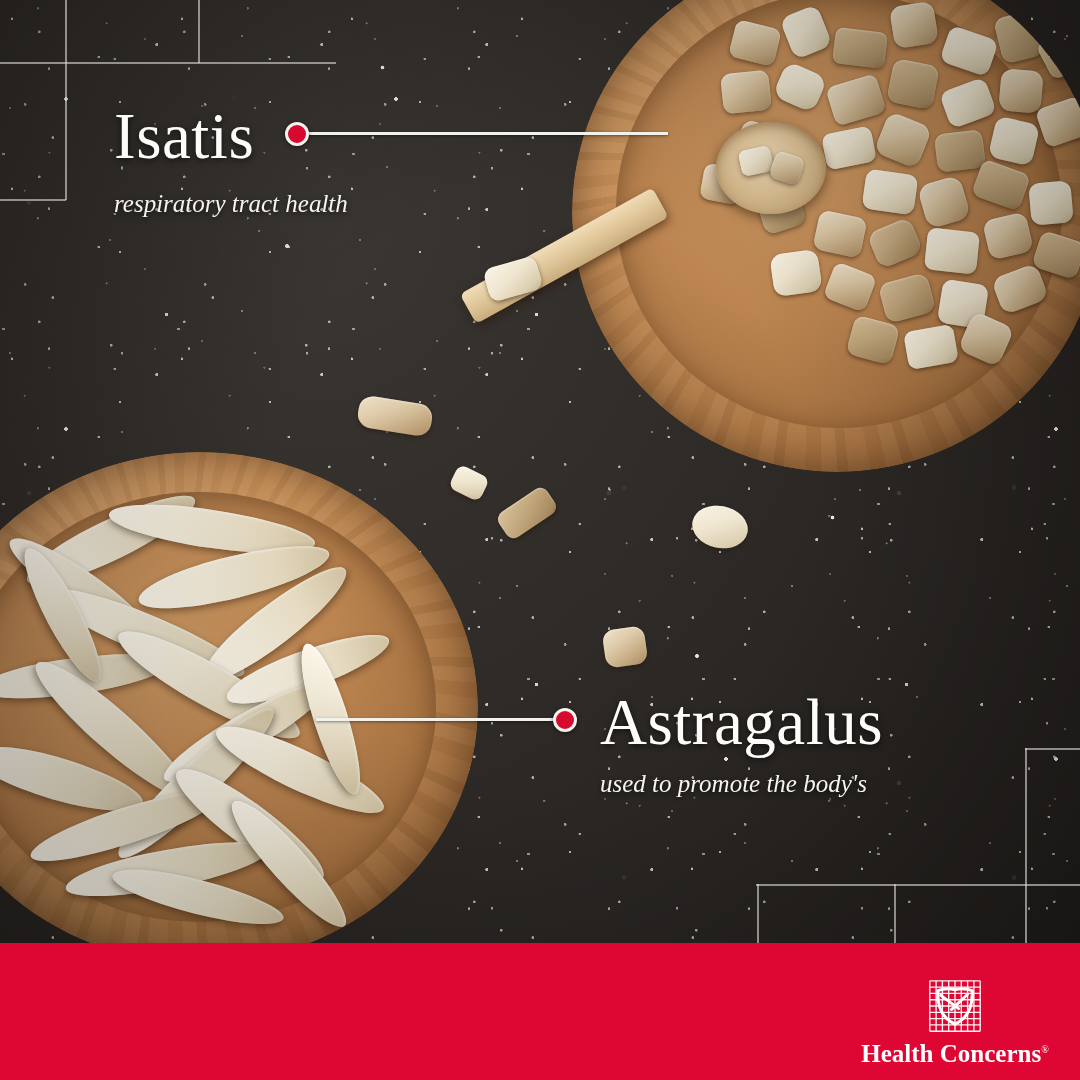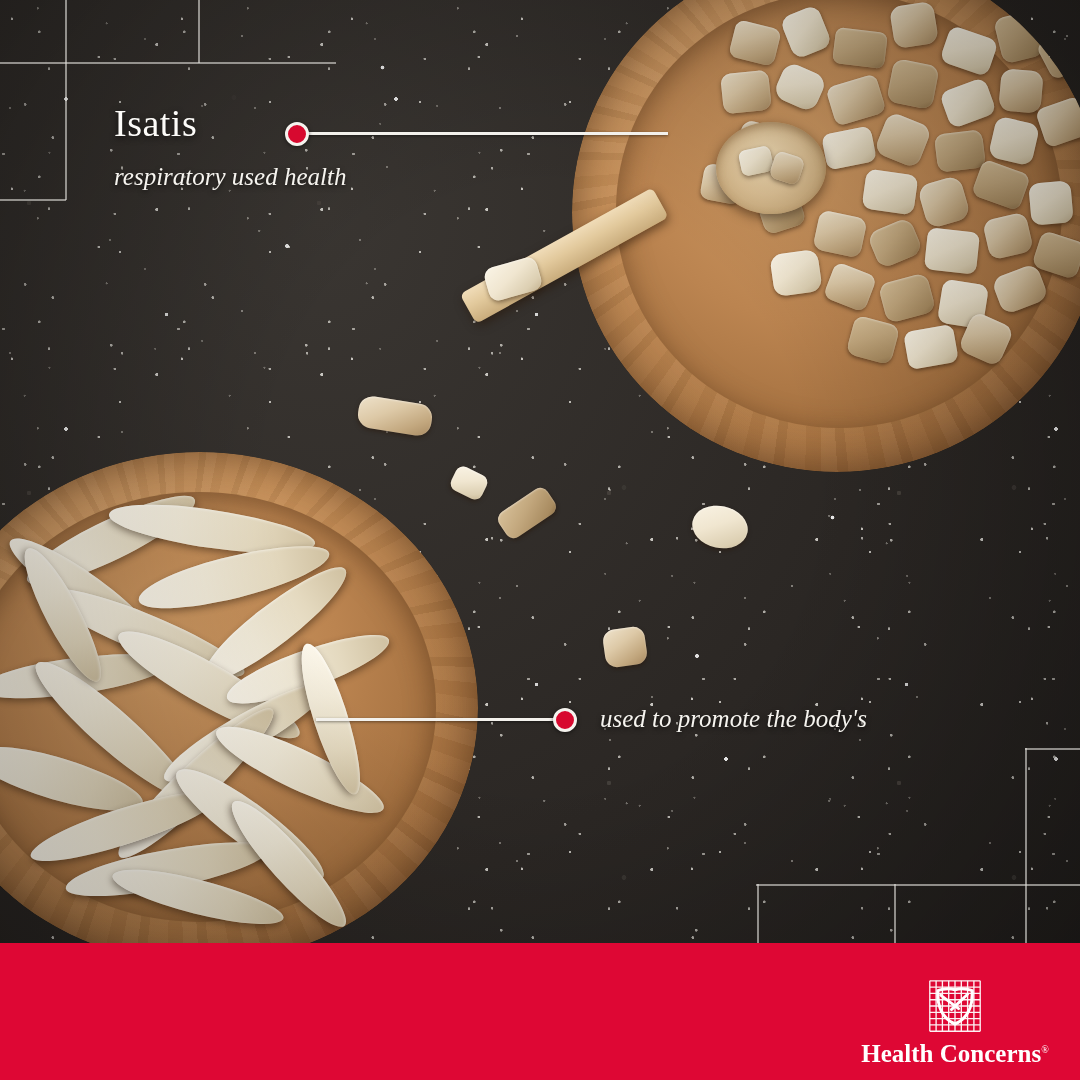--- a/index.html
+++ b/index.html
@@ -159,21 +159,21 @@
     border: 3px solid #f5f3ee;
     box-sizing: border-box;
     box-shadow: 0 1px 4px rgba(0,0,0,.5);
   }
 
   
   .label-block { position: absolute; }
   .label-title {
     font-family: "Liberation Serif", "DejaVu Serif", serif;
     color: #fdfcf9;
-    font-size: 38px;
+    font-size: 65px;
     line-height: 1;
     letter-spacing: .5px;
     text-shadow: 0 2px 6px rgba(0,0,0,.65);
   }
   .label-sub {
     font-family: "Liberation Serif", "DejaVu Serif", serif;
     font-style: italic;
     color: #f6f4ef;
     font-size: 25px;
     line-height: 1.32;
@@ -322,28 +322,29 @@
   <div class="deco h" style="left:756px; top:884px; width:324px;"></div>
   <div class="deco v" style="left:894px; top:884px; height:60px;"></div>
   <div class="deco v" style="left:757px; top:884px; height:60px;"></div>
 
   <div class="callout-line" style="left:300px; top:132px; width:368px;"></div>
   <div class="callout-dot" style="left:285px; top:122px;"></div>
 
   <div class="label-block" style="left:114px; top:104px; width:420px;">
     <div class="label-title">Isatis</div>
     <div class="label-sub" style="margin-top:18px;">
-      <span class="l2">respiratory used health</span>
+      <span class="l2">respiratory tract health</span>
     </div>
   </div>
 
   <div class="callout-line" style="left:316px; top:718px; width:250px;"></div>
   <div class="callout-dot" style="left:553px; top:708px;"></div>
 
   <div class="label-block" style="left:600px; top:690px; width:440px;">
+    <div class="label-title">Astragalus</div>
     <div class="label-sub" style="margin-top:12px;">
       <span class="l2">used to promote the body's</span>
     </div>
   </div>
 
   <div class="red-bar"></div>
 
   <div class="logo">
     <svg class="logo-mark" viewBox="0 0 60 60">
       <g stroke="#ffffff" stroke-width="1.5" fill="none" opacity="0.95">

